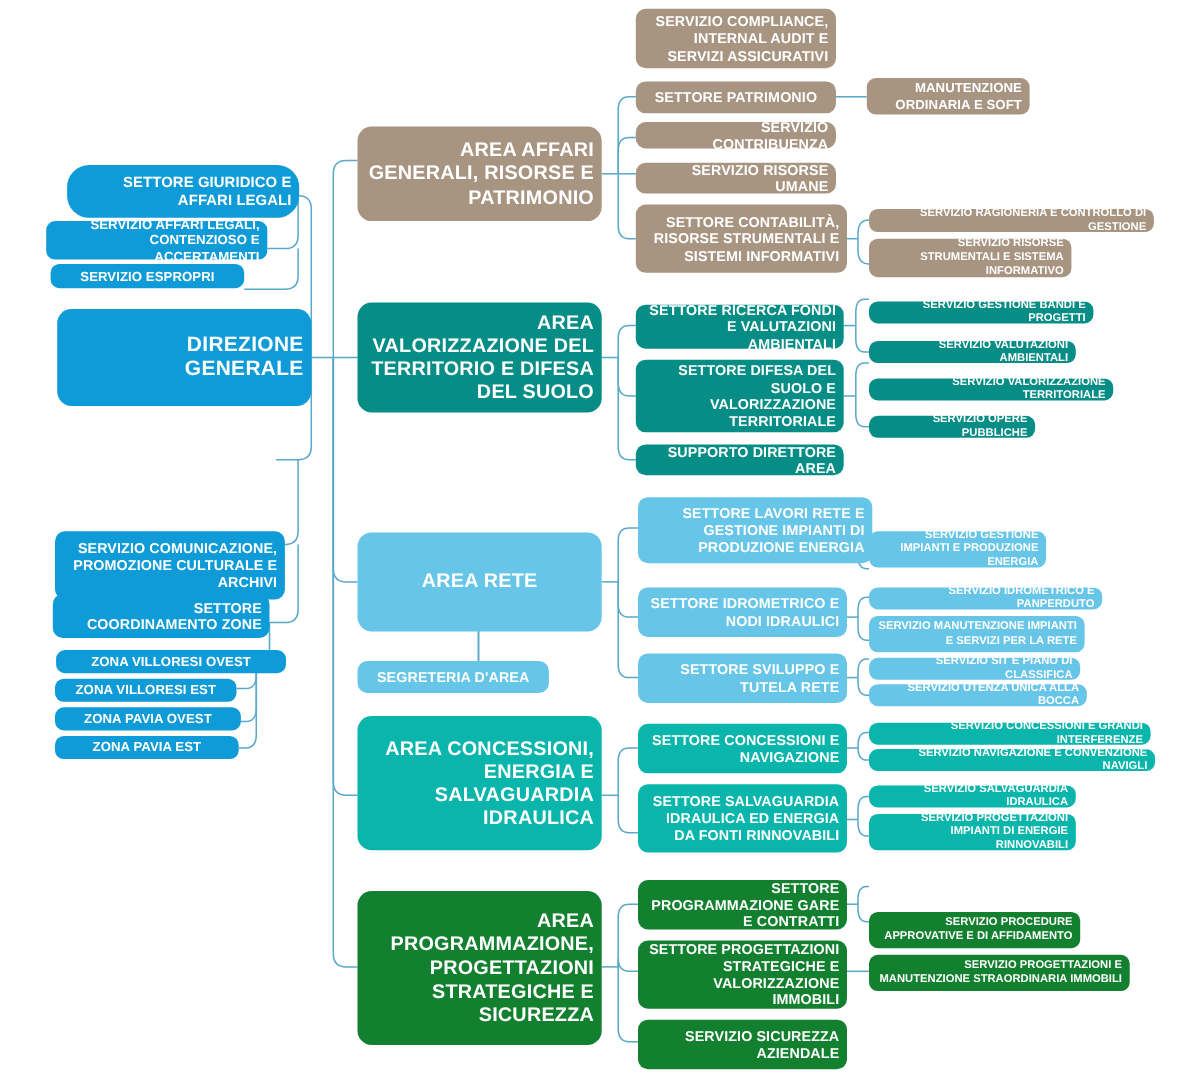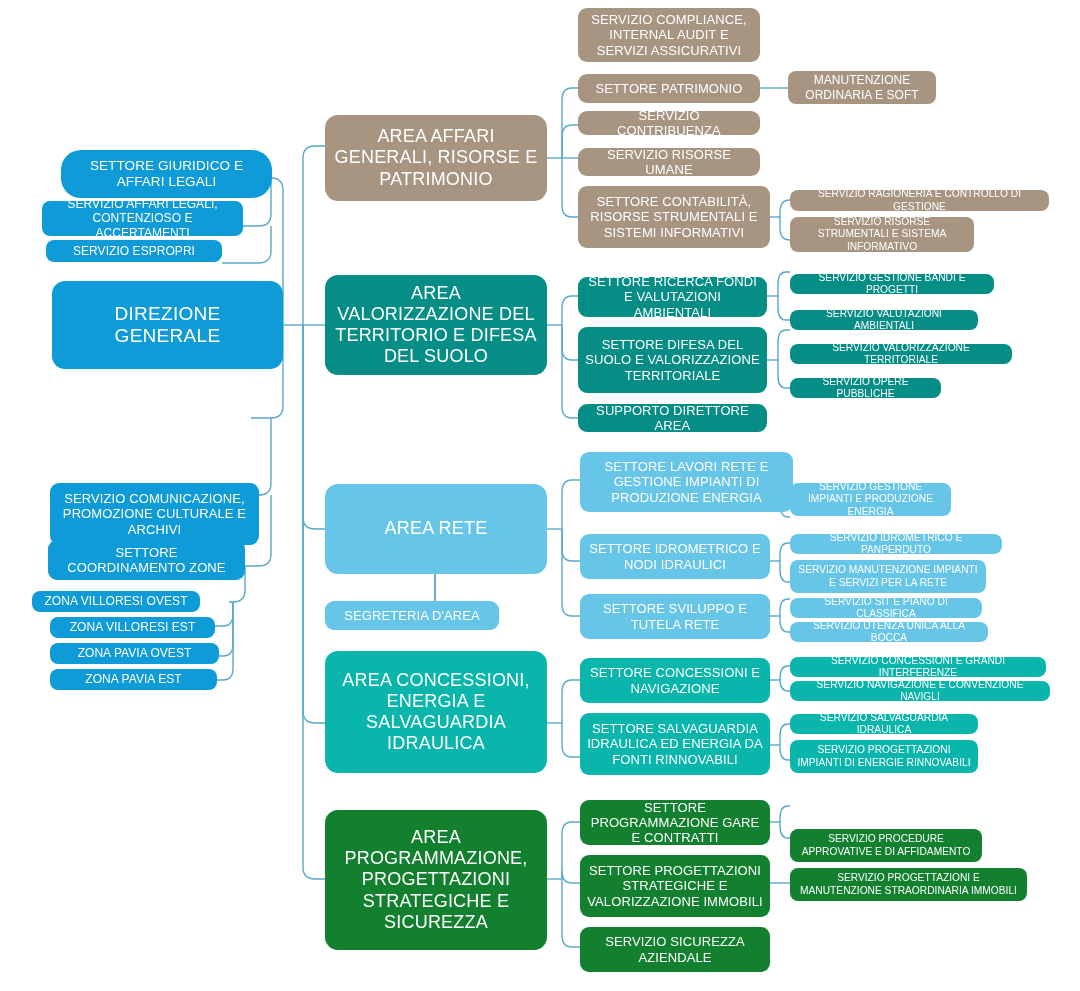--- a/index.html
+++ b/index.html
@@ -19,23 +19,23 @@
     left:0;top:0;
     width:1080px;height:991px;
     pointer-events:none;
   }
   .node{
     position:absolute;
     box-sizing:border-box;
     display:flex;
     align-items:center;
     justify-content:center;
-    text-align:center;
+    text-align:right;
     color:#ffffff;
-    font-weight:normal;
+    font-weight:bold;
     line-height:1.18;
     border-radius:9px;
     padding:3px 7px;
     letter-spacing:0.1px;
     z-index:2;
   }
   
   .c-blue   { background:#0f9bd7; }
   .c-brown  { background:#a79481; }
   .c-teal   { background:#068d86; }
@@ -147,21 +147,21 @@
 
   <div class="node c-blue t-l2" style="left:46px;top:240px;width:176px;height:22px;">SERVIZIO ESPROPRI</div>
 
   <div class="node c-blue t-root" style="left:52px;top:281px;width:231px;height:88px;">DIREZIONE GENERALE</div>
 
 
   <div class="node c-blue t-l1s" style="left:50px;top:483px;width:209px;height:62px;">SERVIZIO COMUNICAZIONE, PROMOZIONE CULTURALE E ARCHIVI</div>
 
   <div class="node c-blue t-l1s" style="left:48px;top:540px;width:197px;height:40px;">SETTORE COORDINAMENTO ZONE</div>
 
-  <div class="node c-blue t-l2" style="left:32px;top:591px;width:168px;height:21px;">ZONA VILLORESI OVEST</div>
+  <div class="node c-blue t-l2" style="left:51px;top:591px;width:209px;height:21px;">ZONA VILLORESI OVEST</div>
   <div class="node c-blue t-l2" style="left:50px;top:617px;width:165px;height:21px;">ZONA VILLORESI EST</div>
   <div class="node c-blue t-l2" style="left:50px;top:643px;width:169px;height:21px;">ZONA PAVIA OVEST</div>
   <div class="node c-blue t-l2" style="left:50px;top:669px;width:167px;height:21px;">ZONA PAVIA EST</div>
 
   <div class="node c-brown t-area" style="left:325px;top:115px;width:222px;height:86px;">AREA AFFARI GENERALI, RISORSE E PATRIMONIO</div>
 
   <div class="node c-brown t-l1s" style="left:578px;top:8px;width:182px;height:54px;">SERVIZIO COMPLIANCE, INTERNAL AUDIT  E SERVIZI ASSICURATIVI</div>
 
   <div class="node c-brown t-l1s" style="left:578px;top:74px;width:182px;height:29px;">SETTORE PATRIMONIO</div>
 

